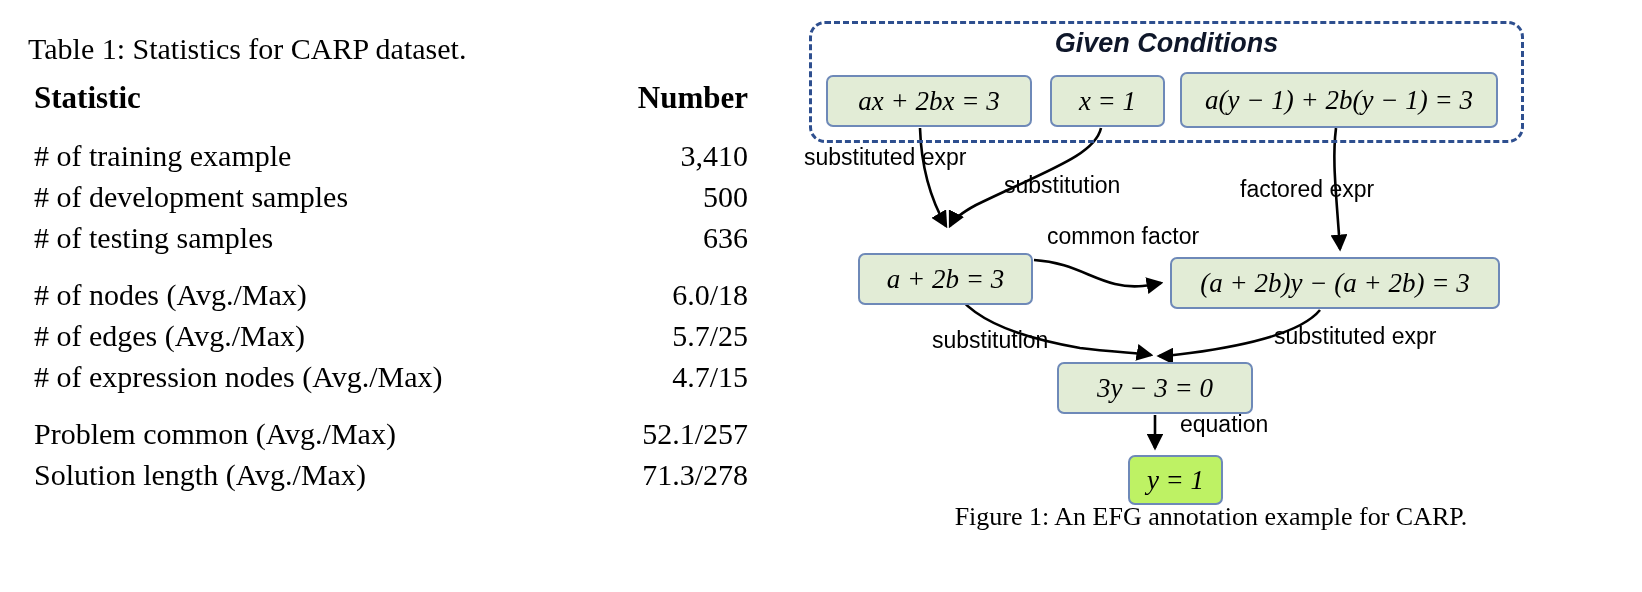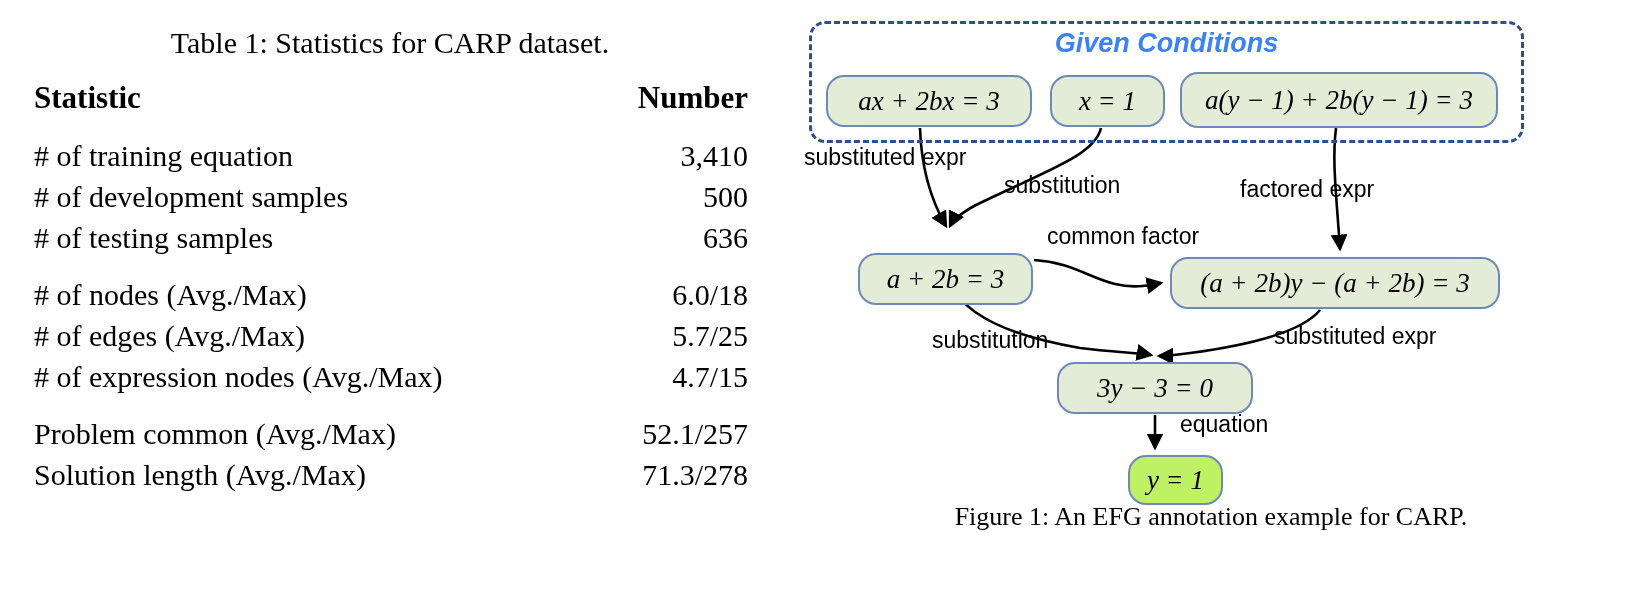--- a/index.html
+++ b/index.html
@@ -20,23 +20,23 @@
   #table-panel {
     position: absolute;
     left: 0px;
     top: 0px;
     width: 780px;
     height: 592px;
   }
   #table-caption {
     position: absolute;
     left: 28px;
-    top: 26px;
+    top: 32px;
     width: 724px;
-    text-align: center;
+    text-align: left;
     font-family: "Liberation Serif", serif;
     font-size: 30px;
     line-height: 34px;
     white-space: nowrap;
   }
   #stats-table {
     position: absolute;
     left: 28px;
     top: 72px;
     width: 724px;
@@ -117,29 +117,29 @@
     position: absolute;
     left: 29px;
     top: 28px;
     width: 715px;
     text-align: center;
     font-family: "Liberation Sans", sans-serif;
     font-weight: bold;
     font-style: italic;
     font-size: 27px;
     line-height: 30px;
-    color: #3b82f6;
+    color: #0f172a;
     white-space: nowrap;
   }
 
   .node {
     position: absolute;
     box-sizing: border-box;
     border: 2px solid #6e89b8;
-    border-radius: 18px;
+    border-radius: 7px;
     background: #e2ecd6;
     font-family: "Liberation Serif", serif;
     font-style: italic;
     font-size: 27px;
     display: flex;
     align-items: center;
     justify-content: center;
     white-space: nowrap;
     color: #000;
   }
@@ -202,21 +202,21 @@
       </tr>
       <tr>
         <td class="rule-mid" colspan="2"></td>
       </tr>
 
       <tr>
           <td class="spacer-sm" colspan="2"></td>
         </tr>
 
       <tr class="data-row">
-        <td class="cell-stat"># of training equation</td>
+        <td class="cell-stat"># of training example</td>
         <td class="cell-num">3,410</td>
       </tr>
       <tr class="data-row">
         <td class="cell-stat"># of development samples</td>
         <td class="cell-num">500</td>
       </tr>
       <tr class="data-row">
         <td class="cell-stat"># of testing samples</td>
         <td class="cell-num">636</td>
       </tr>

